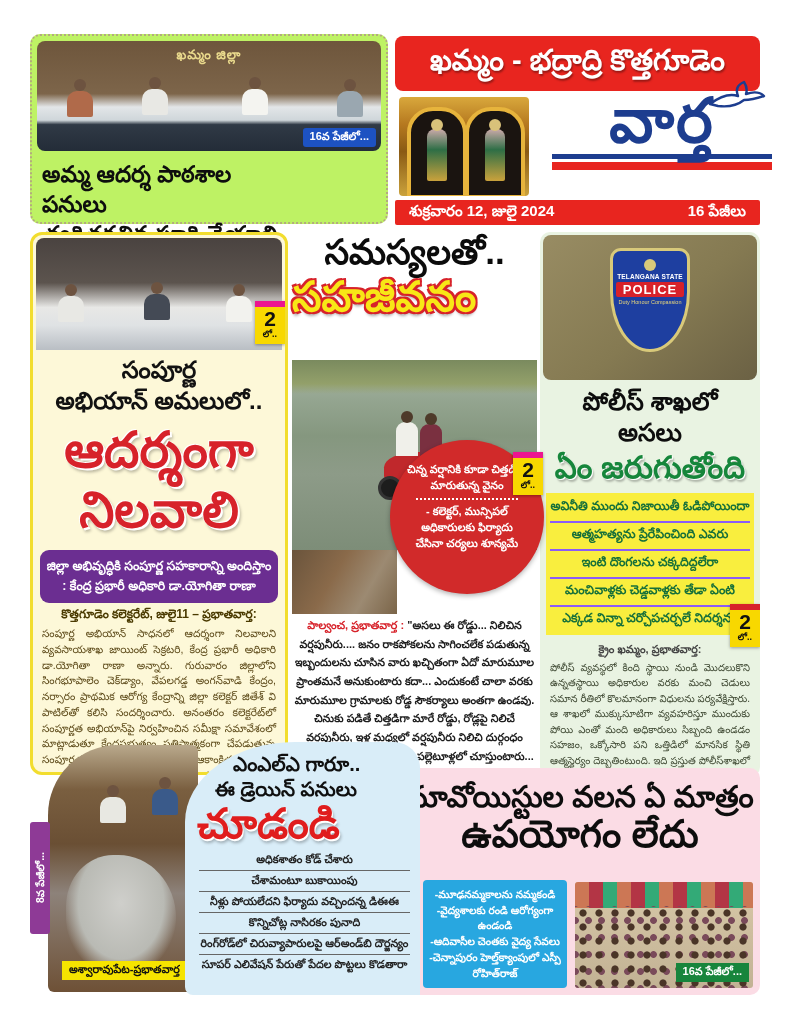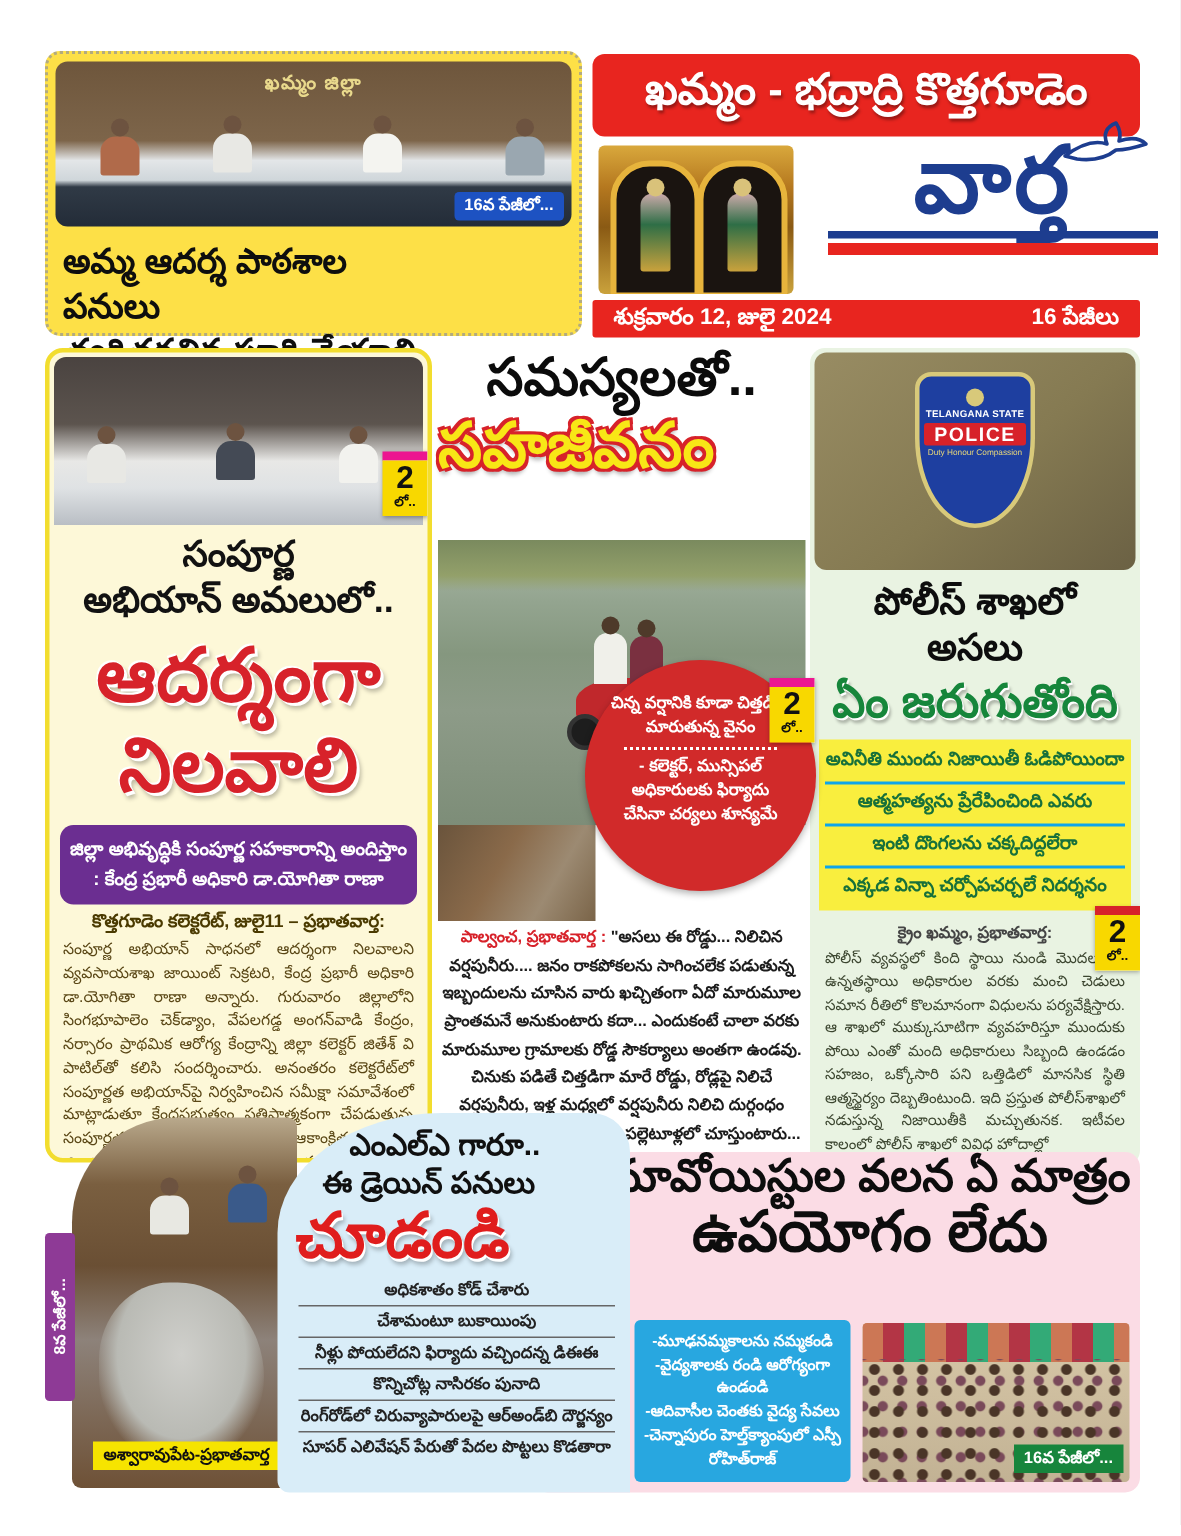--- a/index.html
+++ b/index.html
@@ -1,20 +1,20 @@
 <!DOCTYPE html>
 <html><head>
 <meta charset="utf-8">
 <style>
   html,body{margin:0;padding:0;background:#e9e9e9;}
   .page{position:relative;width:787px;height:1024px;background:#ffffff;overflow:hidden;
         font-family:"Liberation Sans", sans-serif;margin:0 auto;}
 
   
-  .tl-box{position:absolute;left:30px;top:34px;width:358px;height:190px;background:#fde047;
+  .tl-box{position:absolute;left:30px;top:34px;width:358px;height:190px;background:#bef264;
           border:2px dotted #b3ab7e;border-radius:10px;box-sizing:border-box;}
   .tl-photo{position:absolute;left:5px;top:5px;width:344px;height:110px;border-radius:8px;overflow:hidden;
             background:linear-gradient(180deg,#6e563c 0%,#7d654a 48%,#e3e6e8 60%,#cfd6da 72%,#303a46 76%,#232c38 100%);}
   .tl-sign{position:absolute;left:0;right:0;top:6px;text-align:center;font-size:13px;font-weight:700;color:#e9d98c;letter-spacing:1px;}
   .person{position:absolute;width:26px;height:26px;border-radius:10px 10px 2px 2px;}
   .person::before{content:"";position:absolute;top:-12px;left:7px;width:12px;height:12px;border-radius:50%;background:#6d5340;}
   .badge-blue{position:absolute;right:10px;top:92px;background:#1d52c2;color:#fff;font-size:11px;
               font-weight:700;padding:2px 7px;border-radius:3px;z-index:3;}
   .tl-head{position:absolute;left:10px;top:124px;width:252px;font-size:23px;font-weight:800;color:#0e0e0e;line-height:1.3;}
   .tl-credit{position:absolute;right:6px;top:128px;width:94px;text-align:center;color:#ec1690;font-weight:700;
@@ -95,21 +95,21 @@
           border:3px solid #d8c97a;border-radius:12px 12px 44px 44px / 12px 12px 66px 66px;box-sizing:border-box;
           text-align:center;color:#fff;}
   .shield .emb{width:12px;height:12px;border-radius:50%;background:#d8c97a;margin:8px auto 2px;}
   .shield .st{font-size:6.5px;font-weight:700;letter-spacing:.2px;}
   .shield .pol{background:#d7222a;color:#fff;font-size:13px;font-weight:900;margin:2px 3px;border-radius:2px;letter-spacing:1px;}
   .shield .motto{font-size:5.5px;color:#e8d77a;line-height:1.3;margin-top:2px;}
   .ph-black{font-size:25px;font-weight:900;text-align:center;color:#0d0d0d;margin-top:6px;line-height:1.25;}
   .ph-green{font-size:31px;font-weight:900;text-align:center;color:#16863b;line-height:1.1;margin-top:2px;
             text-shadow:1px 1px 0 #fff,2px 3px 2px rgba(0,0,0,.25);}
   .ybox{margin:8px 6px 0;background:#f9ee3e;padding:2px 4px;}
-  .yline{font-size:12.5px;font-weight:800;color:#17703a;text-align:center;padding:4.5px 0;border-bottom:2px solid #0ea5e9;}
+  .yline{font-size:12.5px;font-weight:800;color:#17703a;text-align:center;padding:4.5px 0;border-bottom:2px solid #8b5cf6;}
   .yline:last-child{border-bottom:none;}
   .rc-dateline{text-align:center;font-size:11px;font-weight:800;color:#444;margin:8px 0 2px;}
   .rc-body{padding:0 10px;font-size:10px;line-height:1.55;color:#3c4630;text-align:justify;}
 
   
   .road-photo{position:absolute;left:48px;top:745px;width:150px;height:247px;border-radius:70px 6px 6px 6px;overflow:hidden;
               background:linear-gradient(180deg,#b9a98c 0%,#7a5f40 18%,#6a4f34 40%,#8d827a 60%,#6e5136 100%);z-index:3;}
   .road-photo .concrete{position:absolute;left:18px;top:110px;width:110px;height:120px;border-radius:45% 55% 50% 50%;
               background:radial-gradient(ellipse at 50% 40%,#cfcfcb 0%,#b9bab4 55%,transparent 75%);}
   .road-caption{position:absolute;left:14px;bottom:12px;background:#f6e400;color:#111;font-size:11px;font-weight:800;
@@ -123,21 +123,21 @@
   .mla-t1{font-size:20px;font-weight:900;color:#101010;margin-left:48px;line-height:1.25;}
   .mla-t2{font-size:20px;font-weight:900;color:#101010;margin-left:30px;line-height:1.25;}
   .mla-red{font-size:42px;font-weight:900;color:#e01d1d;margin-left:12px;line-height:1.05;
            text-shadow:1px 2px 0 #fff,2px 4px 3px rgba(0,0,0,.25);}
   .mla-points{margin:4px 10px 0 14px;}
   .mla-point{font-size:11px;font-weight:700;color:#222;text-align:center;padding:2.5px 0;border-bottom:1.5px solid #666;}
   .mla-point:last-child{border-bottom:none;}
 
   .pink-box{position:absolute;left:355px;top:768px;width:405px;height:227px;background:#fbdce5;z-index:2;
             border-radius:60px 10px 10px 10px;overflow:hidden;}
-  .pk-h1{text-align:center;font-size:30px;font-weight:900;color:#0d0d0d;padding-left:45px;line-height:1.1;}
+  .pk-h1{margin-top:12px;text-align:center;font-size:30px;font-weight:900;color:#0d0d0d;padding-left:45px;line-height:1.1;}
   .pk-h2{text-align:center;font-size:38px;font-weight:900;color:#0d0d0d;padding-left:45px;line-height:1.15;}
   .info-blue{position:absolute;left:68px;top:112px;width:144px;height:108px;background:#28a7e0;border-radius:4px;
              color:#fff;font-size:10.5px;font-weight:700;text-align:center;line-height:1.5;
              display:flex;flex-direction:column;justify-content:center;padding:3px 5px;box-sizing:border-box;}
   .camp-photo{position:absolute;left:220px;top:114px;width:178px;height:106px;border-radius:3px;overflow:hidden;
               background:linear-gradient(180deg,#d8c8a8 0%,#c2b294 100%);}
   .camp-photo .tent{position:absolute;left:0;top:0;width:100%;height:26px;
               background:repeating-linear-gradient(90deg,#c75 0 14px,#b33545 14px 28px,#3a7 28px 42px);}
   .camp-photo .crowd{position:absolute;left:0;top:24px;width:100%;height:82px;
               background-image:radial-gradient(circle,#4a3527 3.2px,transparent 4px),
@@ -260,20 +260,21 @@
     </div>
     <div class="ph-black">
       <div>పోలీస్ శాఖలో</div>
       <div>అసలు</div>
     </div>
     <div class="ph-green">ఏం జరుగుతోంది</div>
     <div class="ybox">
       <div class="yline">అవినీతి ముందు నిజాయితీ ఓడిపోయిందా</div>
       <div class="yline">ఆత్మహత్యను ప్రేరేపించింది ఎవరు</div>
       <div class="yline">ఇంటి దొంగలను చక్కదిద్దలేరా</div>
+      <div class="yline">మంచివాళ్లకు చెడ్డవాళ్లకు తేడా ఏంటి</div>
       <div class="yline">ఎక్కడ విన్నా చర్చోపచర్చలే నిదర్శనం</div>
     </div>
     <div class="b2 red" style="right:0px;top:372px;">
       <div class="bar"></div>
       <div class="bx">
         <span class="n">2</span>
         <span class="s">లో..</span>
       </div>
     </div>
     <div class="rc-dateline">క్రైం ఖమ్మం, ప్రభాతవార్త:</div>

